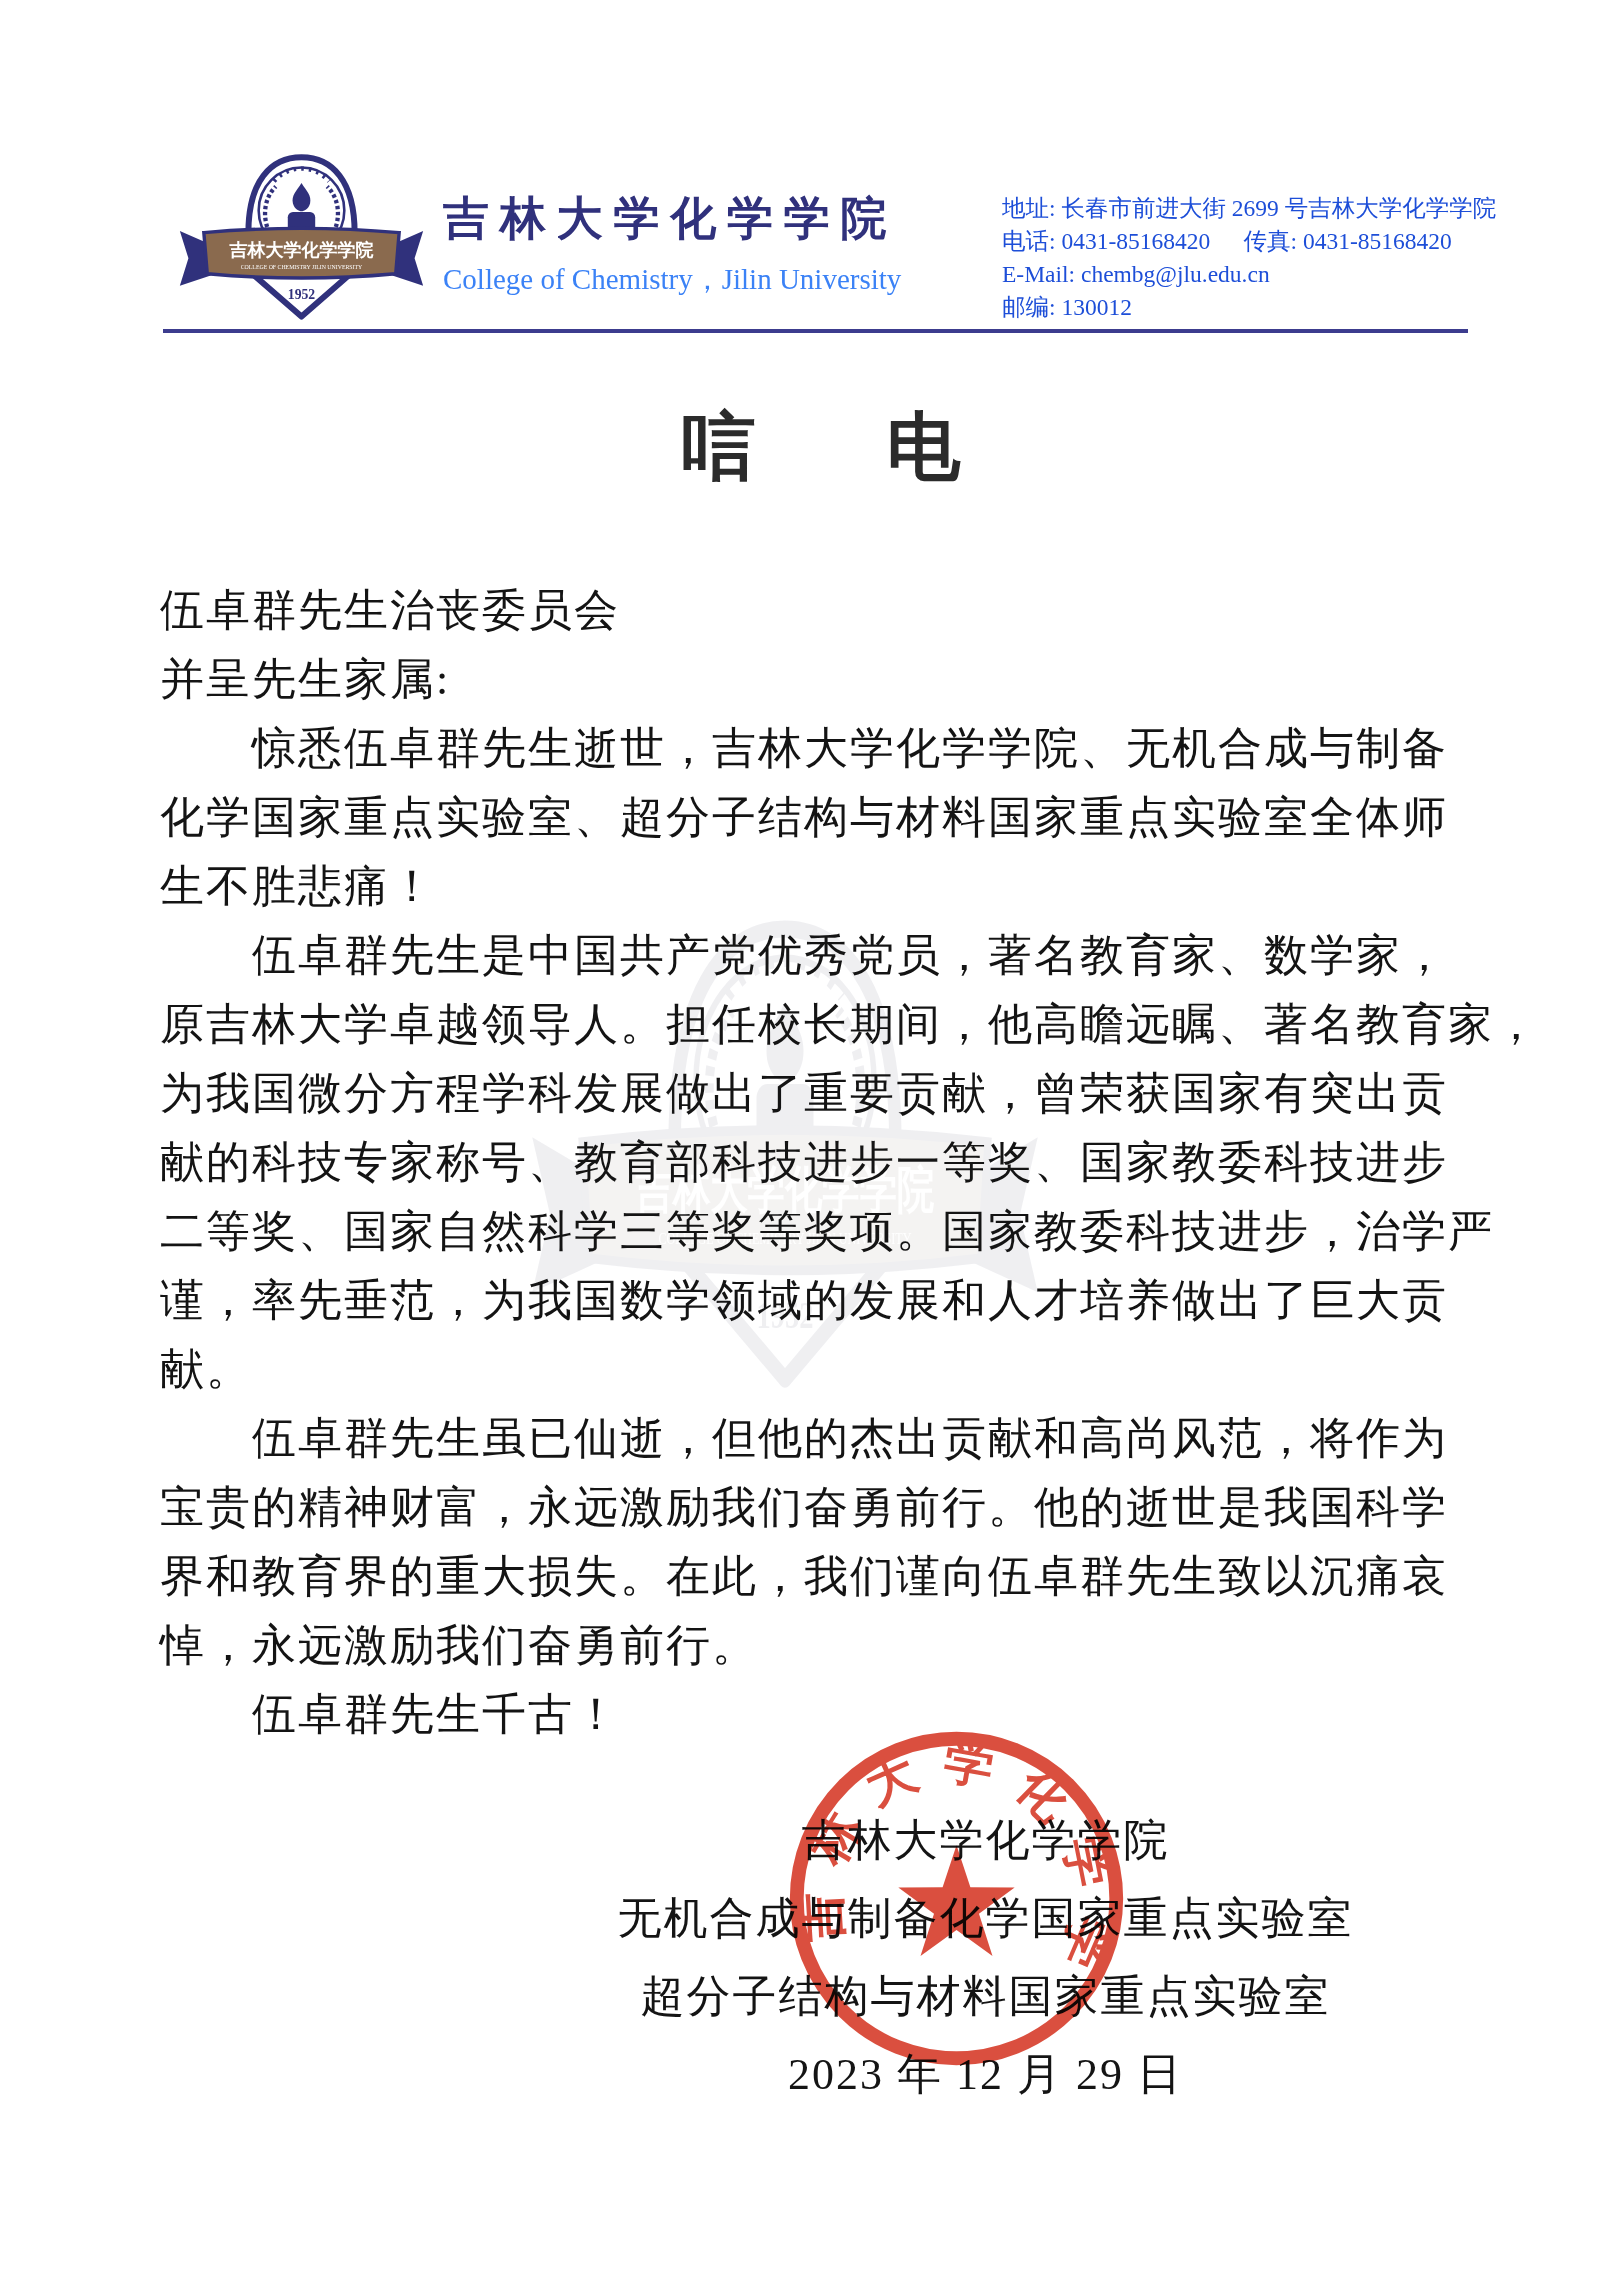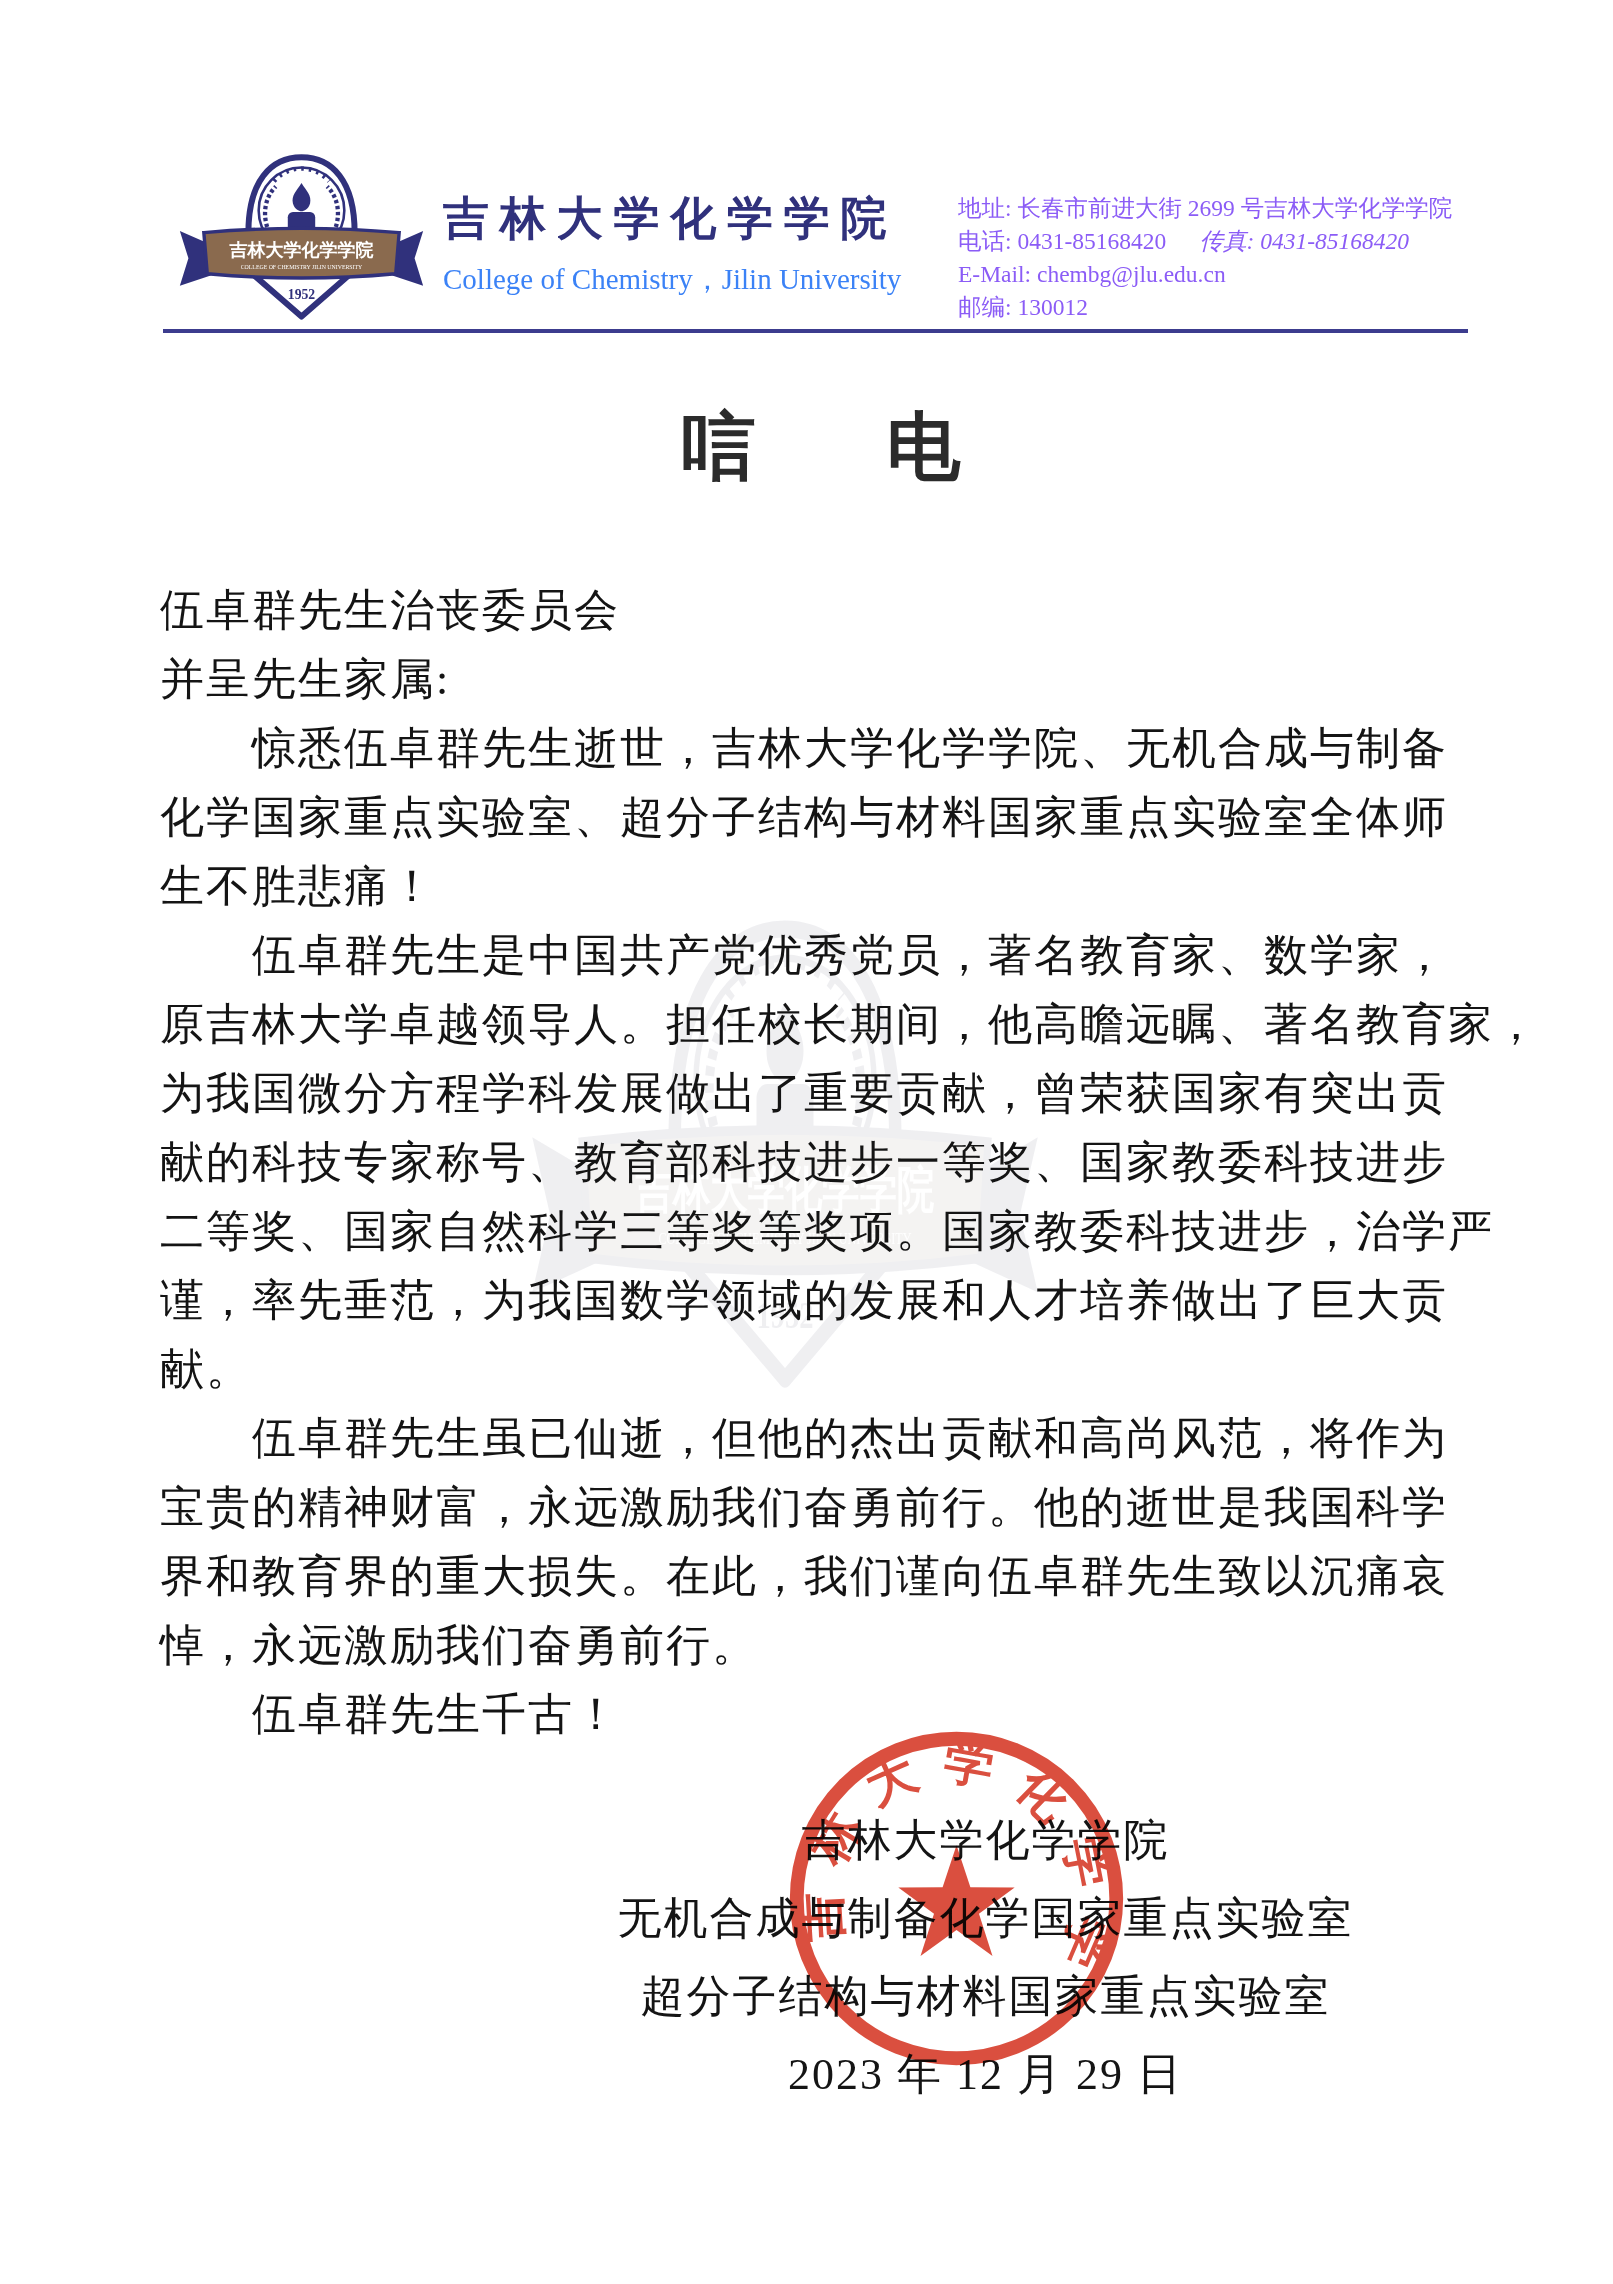--- a/index.html
+++ b/index.html
@@ -12,24 +12,24 @@
   .emblem{position:absolute;left:173px;top:147px;width:257px;}
   .emblem svg{width:100%;height:auto;display:block;}
   .org-zh{
     position:absolute;left:443px;top:188px;font-size:46px;font-weight:600;
     color:#30317c;letter-spacing:10.8px;white-space:nowrap;
   }
   .org-en{
     position:absolute;left:443px;top:260px;font-size:29px;color:#3b82f6;white-space:nowrap;
   }
   .contact{
-    position:absolute;left:958px;top:192px;font-size:23.5px;line-height:33px;color:#8b5cf6;
+    position:absolute;left:1002px;top:192px;font-size:23.5px;line-height:33px;color:#1d4ed8;
   }
   .c-row{white-space:nowrap;}
-  .c-row .fax{margin-left:27.4px;font-style:italic;}
+  .c-row .fax{margin-left:27.4px;}
   .rule{position:absolute;left:163px;top:329px;width:1305px;height:3.9px;background:#3c3c8e;}
   
   .watermark{
     position:absolute;left:518px;top:900px;width:534px;opacity:0.075;
     filter:grayscale(0.55);transform:scaleY(1.36);transform-origin:top center;z-index:0;
   }
   .watermark svg{width:100%;height:auto;display:block;}
   
   .doc-title{
     position:absolute;left:0;top:408px;width:1613px;display:flex;justify-content:center;

